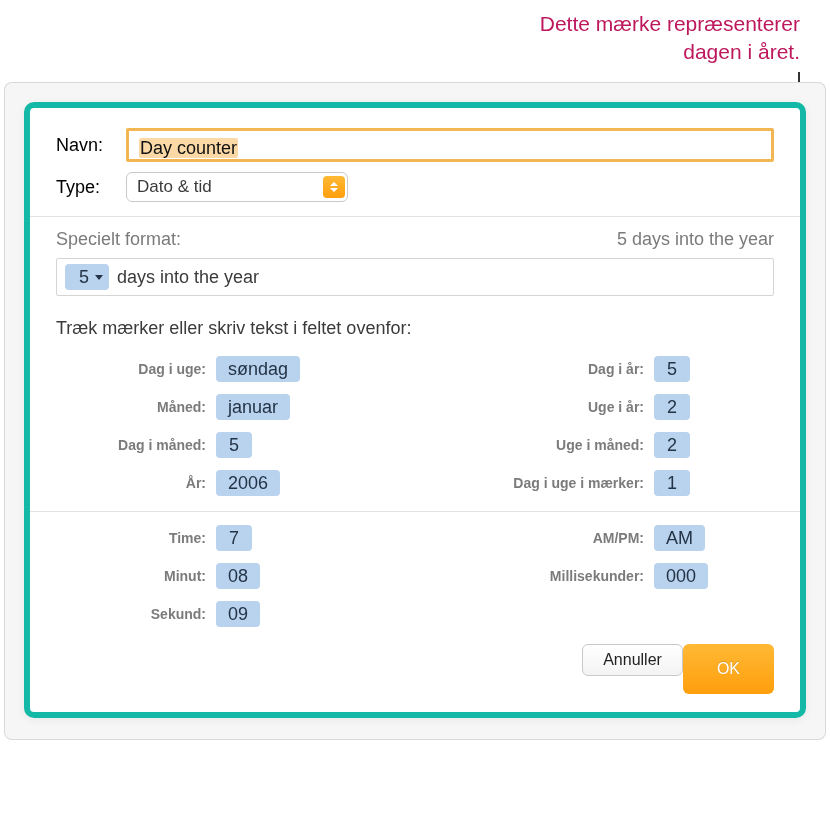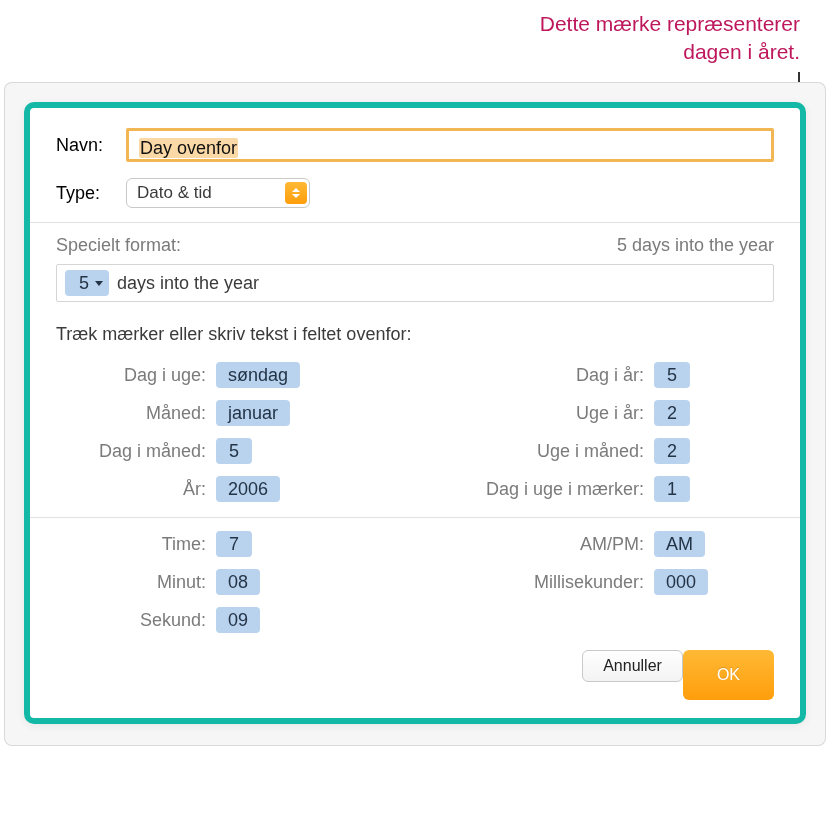--- a/index.html
+++ b/index.html
@@ -8,26 +8,26 @@
   .callout-area{padding:10px 30px 6px;text-align:right;font-size:21px;
     line-height:28px;color:#be185d;}
   .dialog-outer{position:relative;margin:10px 4px 0;border-radius:8px;
     overflow:hidden;background:#f6f6f6;box-shadow:inset 0 0 0 1px #d9d9d9;}
   .dialog{margin:20px 20px 22px;background:#fff;border-radius:10px;
     border:6px solid #14b8a6;box-shadow:0 2px 10px rgba(0,0,0,.06);
     position:relative;padding-bottom:18px;}
   .row{display:flex;align-items:center;padding:0 26px;}
   .row.first{padding-top:20px;}
   .row label{width:70px;color:#000;font-size:18px;}
-  .row + .row{margin-top:16px;align-items:center;}
+  .row + .row{margin-top:10px;align-items:center;}
   .name-input{flex:1;height:34px;line-height:34px;padding:0 10px;
     border:3px solid #f2b655;border-radius:2px;background:#fff;
     box-sizing:border-box;font-size:18px;color:#111;}
   .name-input .sel{background:#fbd9a7;border-radius:2px;padding:0 1px;}
-  .type-select{display:flex;align-items:center;height:30px;width:184px;
+  .type-select{display:flex;align-items:center;height:30px;width:222px;
     border:1px solid #c9c9c9;border-radius:6px;background:#fff;
     box-sizing:border-box;padding:0 2px 0 10px;font-size:17px;}
   .type-select .txt{flex:1;}
   .type-select .btn{width:22px;height:22px;border-radius:4px;
     background:linear-gradient(#ffb935,#ff9e0c);display:flex;
     flex-direction:column;align-items:center;justify-content:center;}
   .tri-up,.tri-dn{width:0;height:0;border-left:4px solid transparent;
     border-right:4px solid transparent;}
   .tri-up{border-bottom:4px solid #fff;margin-bottom:2px;}
   .tri-dn{border-top:4px solid #fff;}
@@ -42,21 +42,21 @@
     padding:0 6px 0 14px;gap:6px;}
   .token5 .tri-dn2{width:0;height:0;border-left:4px solid transparent;
     border-right:4px solid transparent;border-top:5px solid #243447;}
   .instruct{padding:22px 26px 16px;font-size:18px;color:#3b3b3b;}
   .grid{display:flex;padding:0 26px;}
   .grid-col{display:flex;flex-direction:column;gap:10px;}
   .grid-col.left{flex:1;}
   .grid-col.right{width:320px;}
   .pair{display:flex;align-items:center;height:28px;}
   .pair .lab{width:150px;text-align:right;padding-right:10px;
-    color:#7b7b7b;font-size:18px;}
+    color:#7b7b7b;font-size:14px;font-weight:bold;}
   .grid-col.right .pair .lab{width:190px;}
   .tok{display:inline-flex;align-items:center;height:26px;
     border-radius:4px;background:#b9d2ed;color:#243447;
     padding:0 12px;font-size:18px;min-width:12px;justify-content:center;}
   .btn-row{display:flex;justify-content:flex-end;
     padding:16px 26px 0;}
   .mbtn{height:30px;border-radius:6px;border:1px solid #c9c9c9;
     background:linear-gradient(#fff,#f3f3f3);padding:0 20px;
     display:flex;align-items:center;font-size:16px;color:#222;}
   .mbtn.primary{border:none;background:linear-gradient(#ffb935,#ff9e0c);
@@ -74,21 +74,21 @@
 </div>
 <div class="callout-line callout-v"></div>
 <div class="callout-line callout-h"></div>
 
 <div class="dialog-outer">
   <div class="dialog">
 
     <div class="row first">
       <label>Navn:</label>
       <div class="name-input">
-        <span class="sel">Day ovenfor</span>
+        <span class="sel">Day counter</span>
       </div>
     </div>
 
     <div class="row">
       <label>Type:</label>
       <div class="type-select">
         <span class="txt">Dato &amp; tid</span>
         <span class="btn">
           <span class="tri-up"></span>
             <span class="tri-dn"></span>

